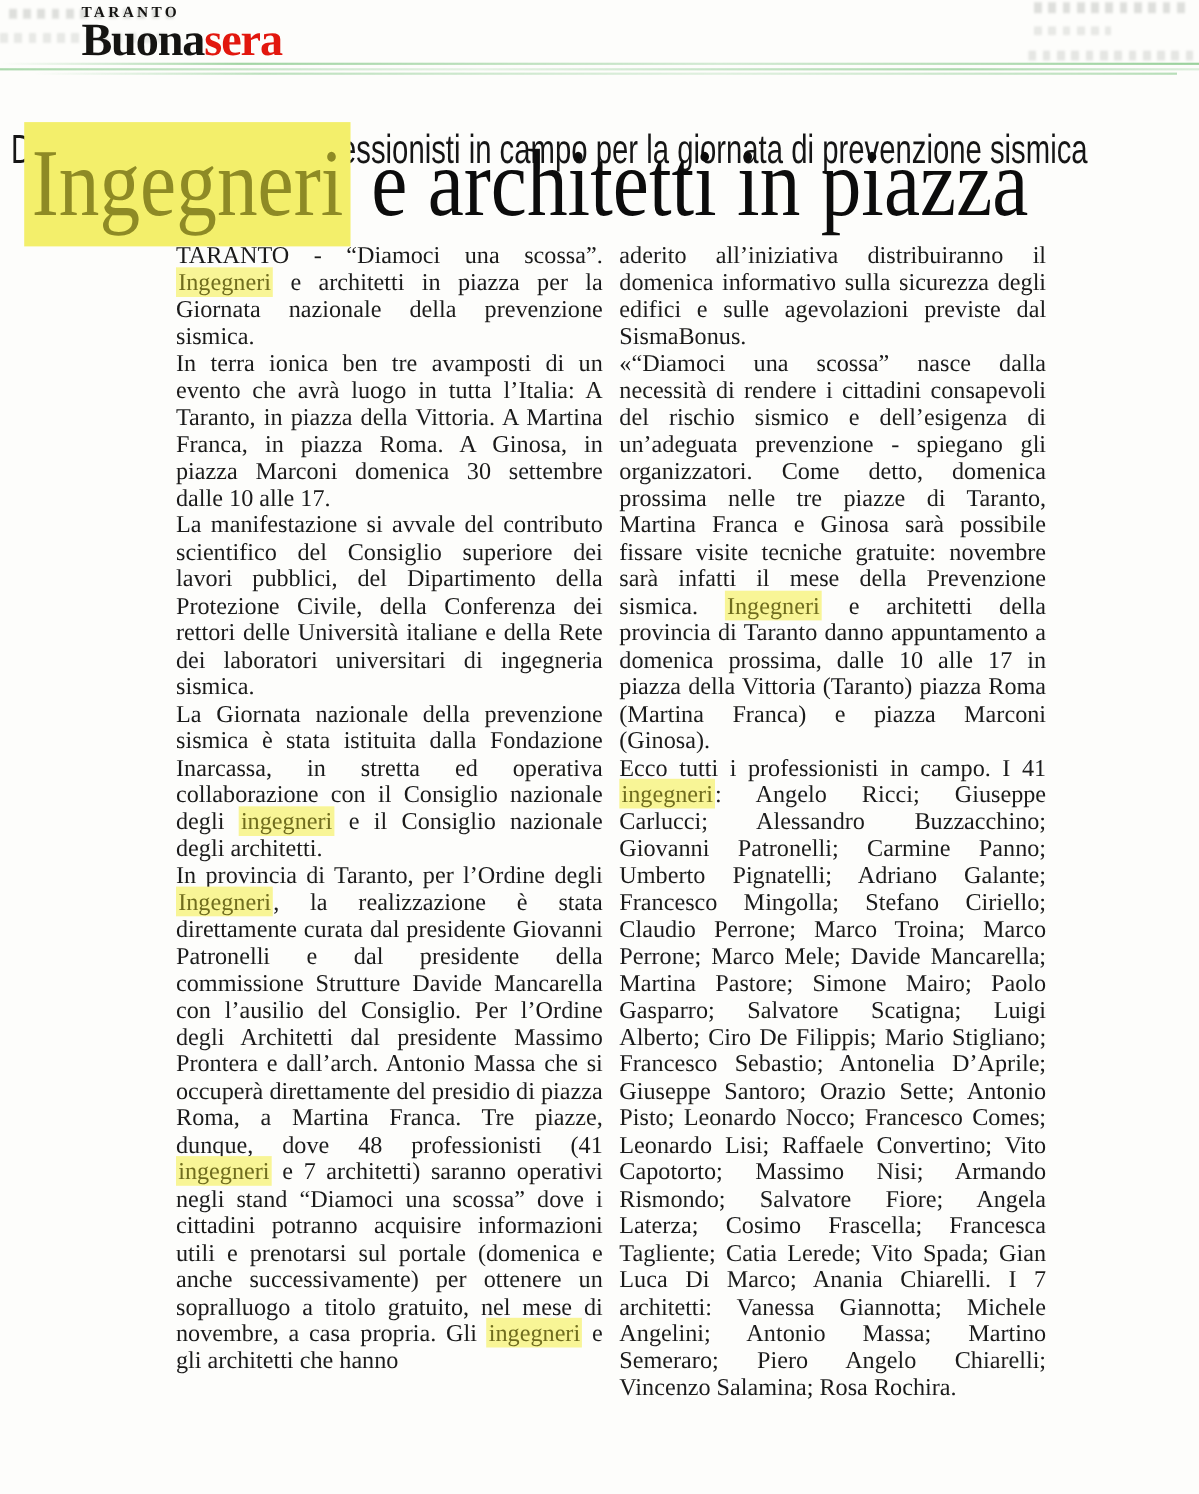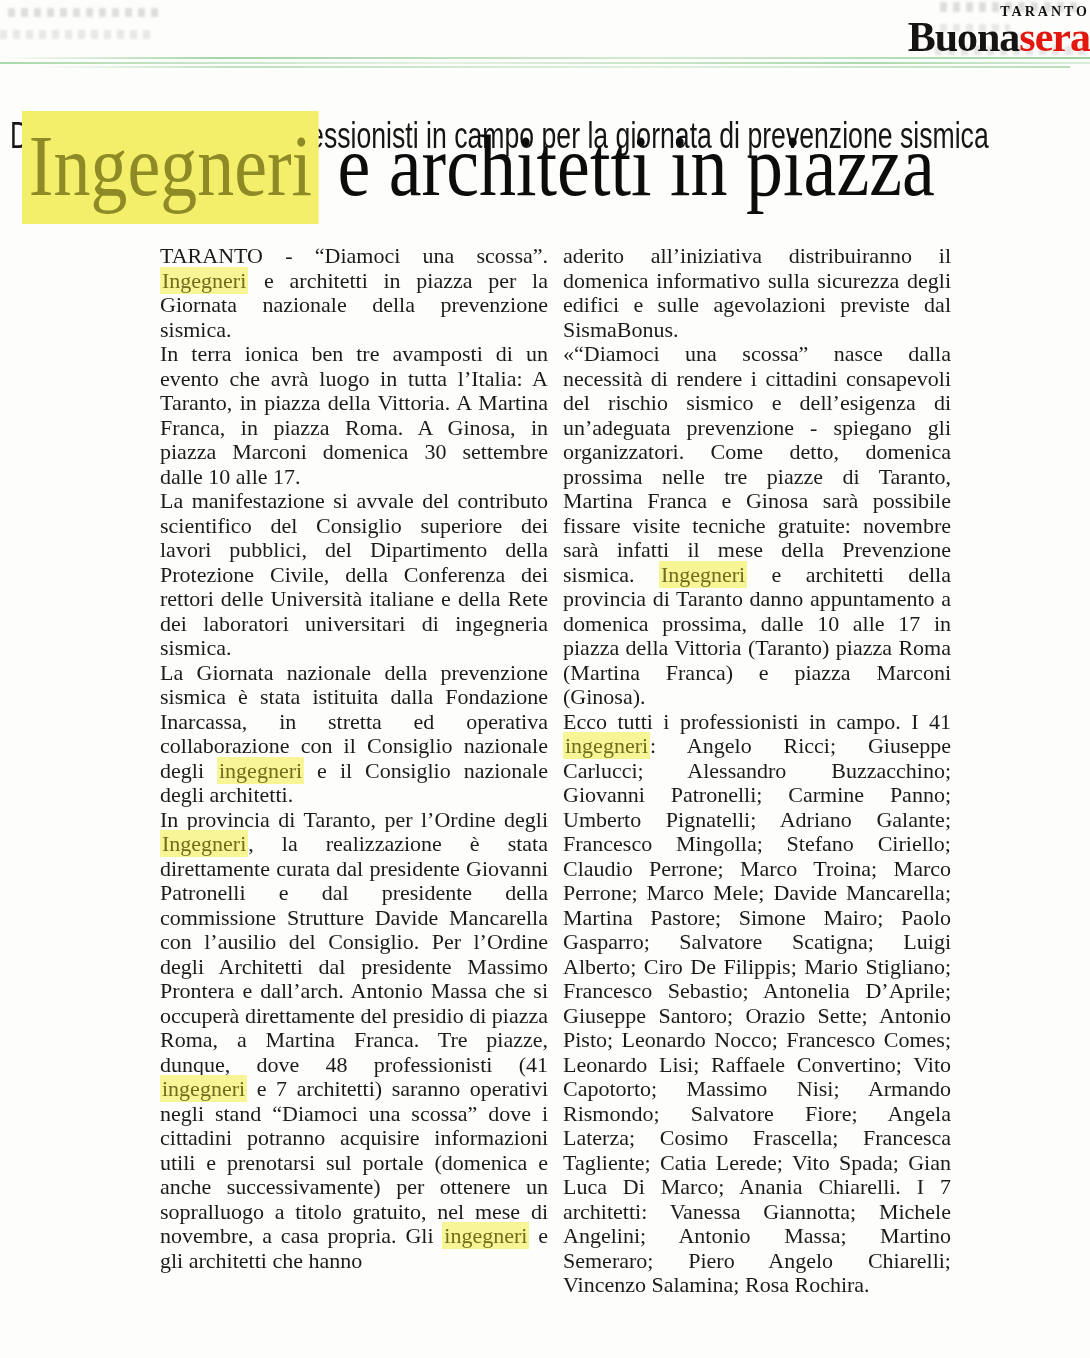--- a/index.html
+++ b/index.html
@@ -2,21 +2,21 @@
 <html><head>
 <meta charset="utf-8">
 <style>
   html,body{margin:0;padding:0;}
   body{
     width:1090px;height:1358px;position:relative;overflow:hidden;
     background:#fdfdfb;
     font-family:"Liberation Serif", serif;
   }
   
-  .masthead{position:absolute;top:5px;left:0;width:100%;text-align:right;padding-left:26px;box-sizing:border-box;}
+  .masthead{position:absolute;top:5px;left:0;width:100%;text-align:left;padding-left:74px;box-sizing:border-box;}
   .kicker{
     font-family:"Liberation Serif", serif;font-weight:bold;
     font-size:14px;letter-spacing:3px;color:#151412;line-height:14px;
   }
   .wordmark{
     font-family:"Liberation Serif", serif;font-weight:bold;
     font-size:42px;line-height:40px;letter-spacing:-1px;color:#151412;margin-top:-2px;
   }
   .wordmark .red{color:#e2170e;}
   
@@ -37,21 +37,21 @@
   .headline{
     font-family:"Liberation Serif", serif;
     font-size:87px;line-height:96px;color:#0c0c0c;
     white-space:nowrap;transform:scaleX(.85);transform-origin:0 50%;
     font-weight:normal;
   }
   .headline .hl-head{
     background:#f3ef6b;color:#8e8a25;padding:6px 8px 10px 8px;
   }
   
-  .columns{position:absolute;top:244px;left:160px;width:792px;display:flex;gap:15px;}
+  .columns{position:absolute;top:220px;left:160px;width:792px;display:flex;gap:15px;}
   .col{width:388px;color:#1b1b1b;}
   .col p{
     margin:0;font-size:22px;line-height:24.5px;
     text-align:justify;text-justify:inter-word;
   }
   mark.hl{background:#f8f596;color:#6f6c1e;padding:1px 2px;}
 </style>
 </head>
 <body>
 

